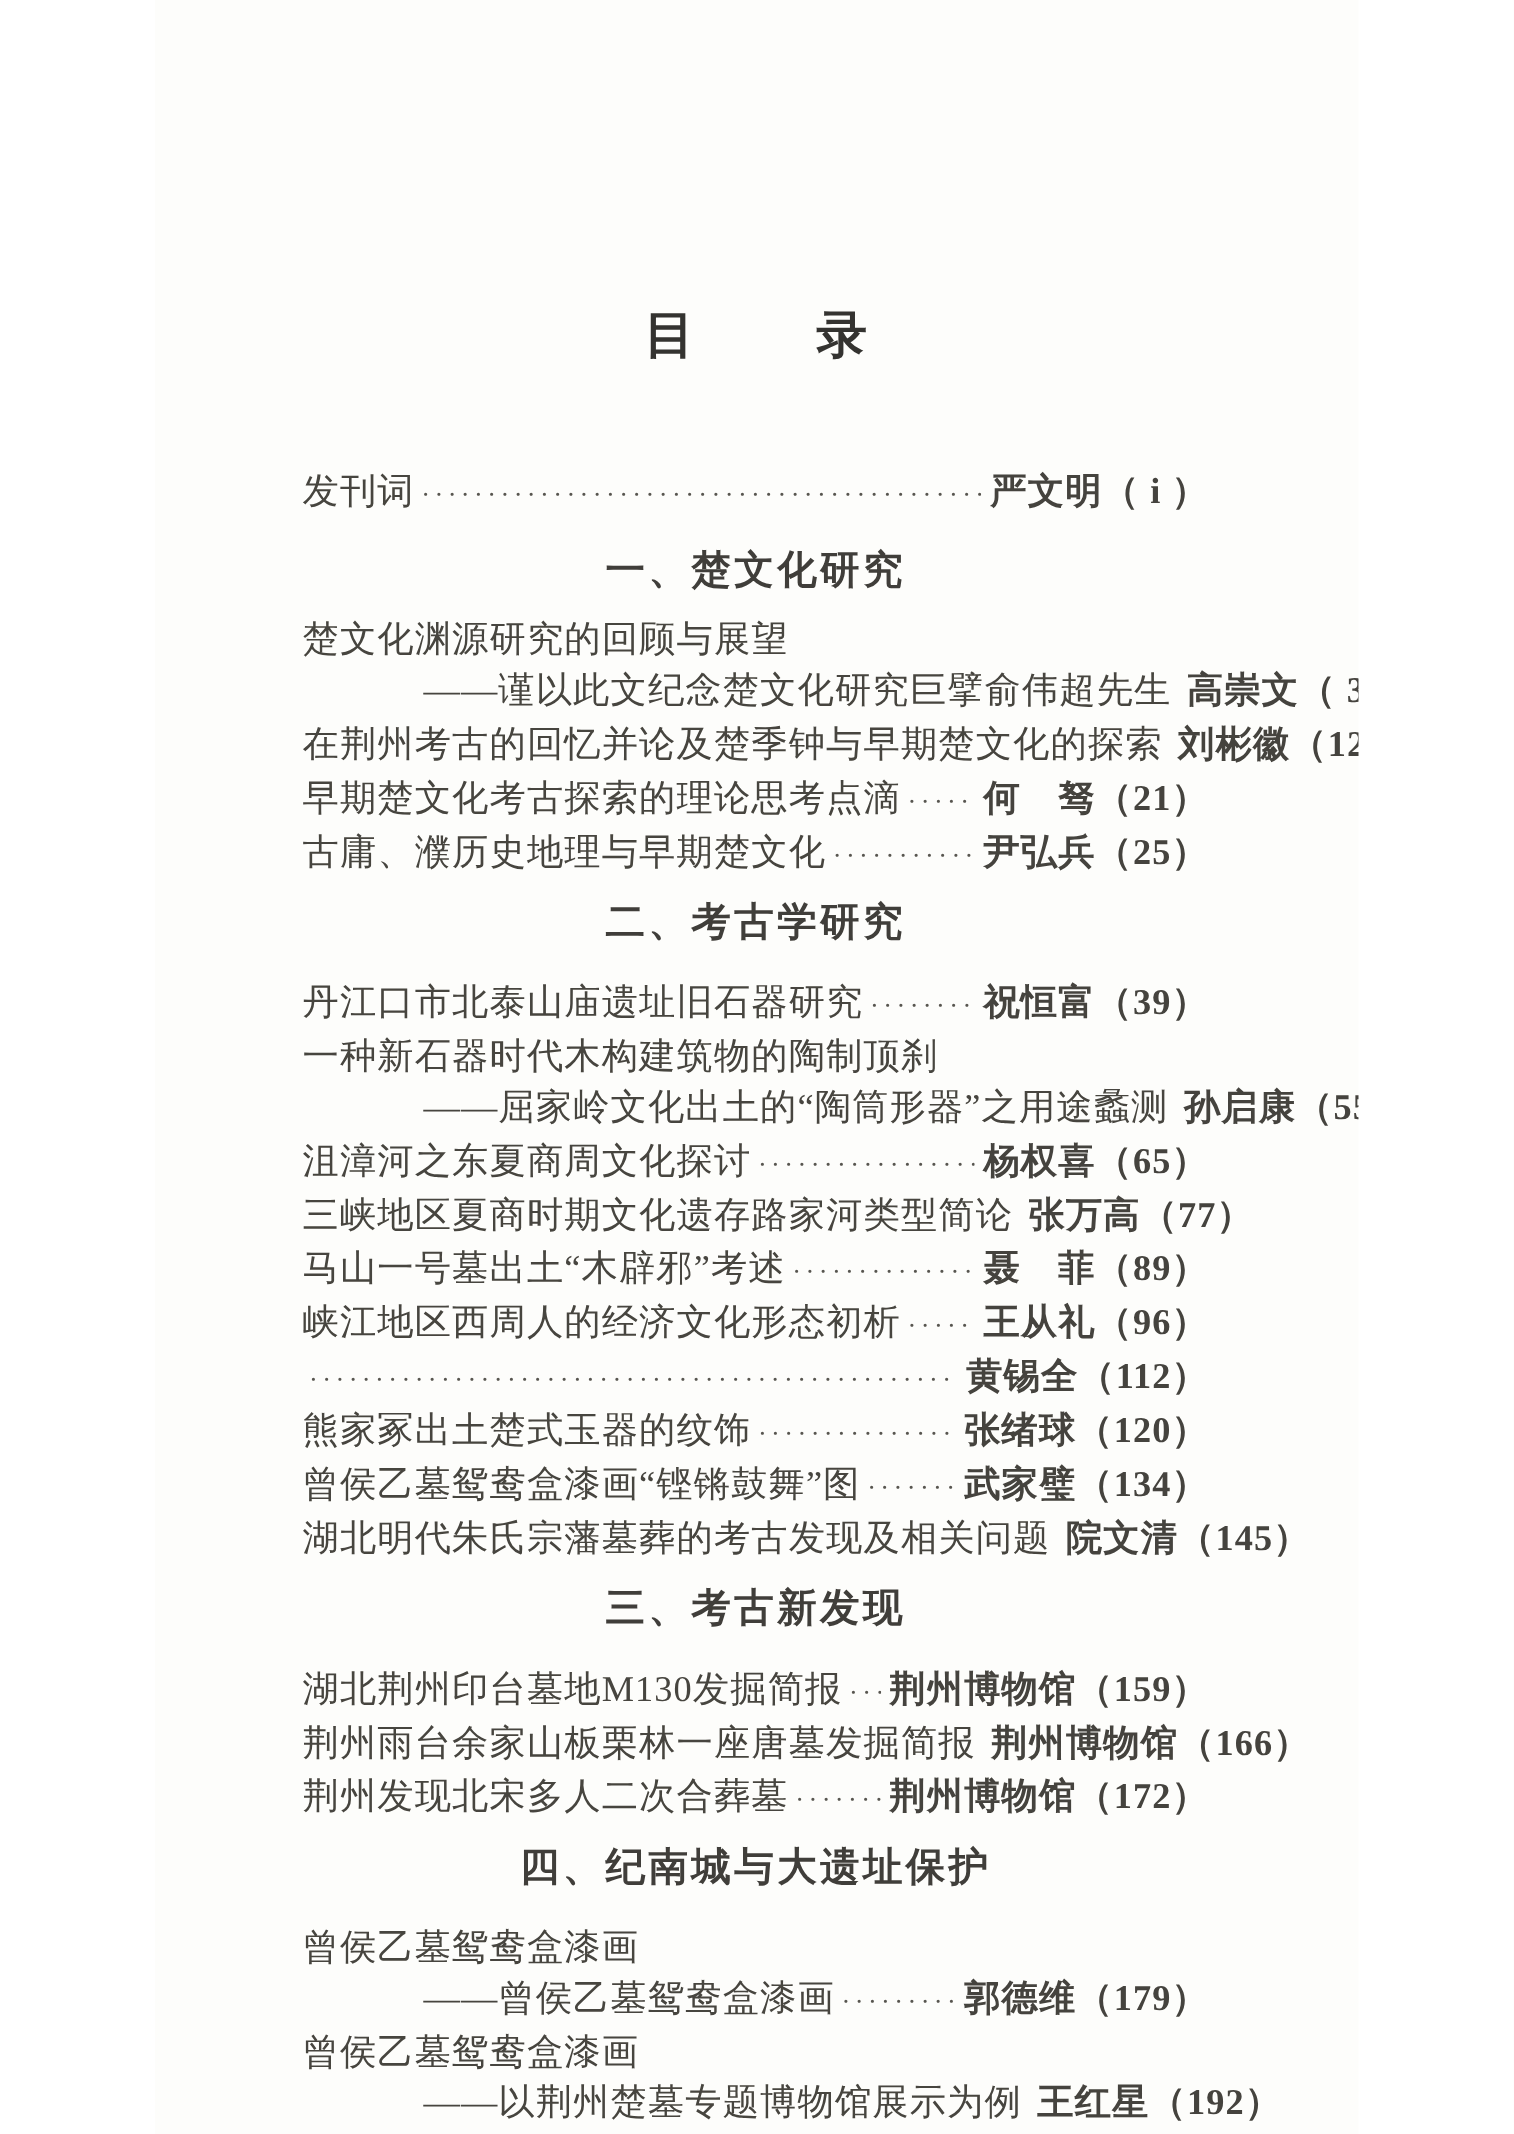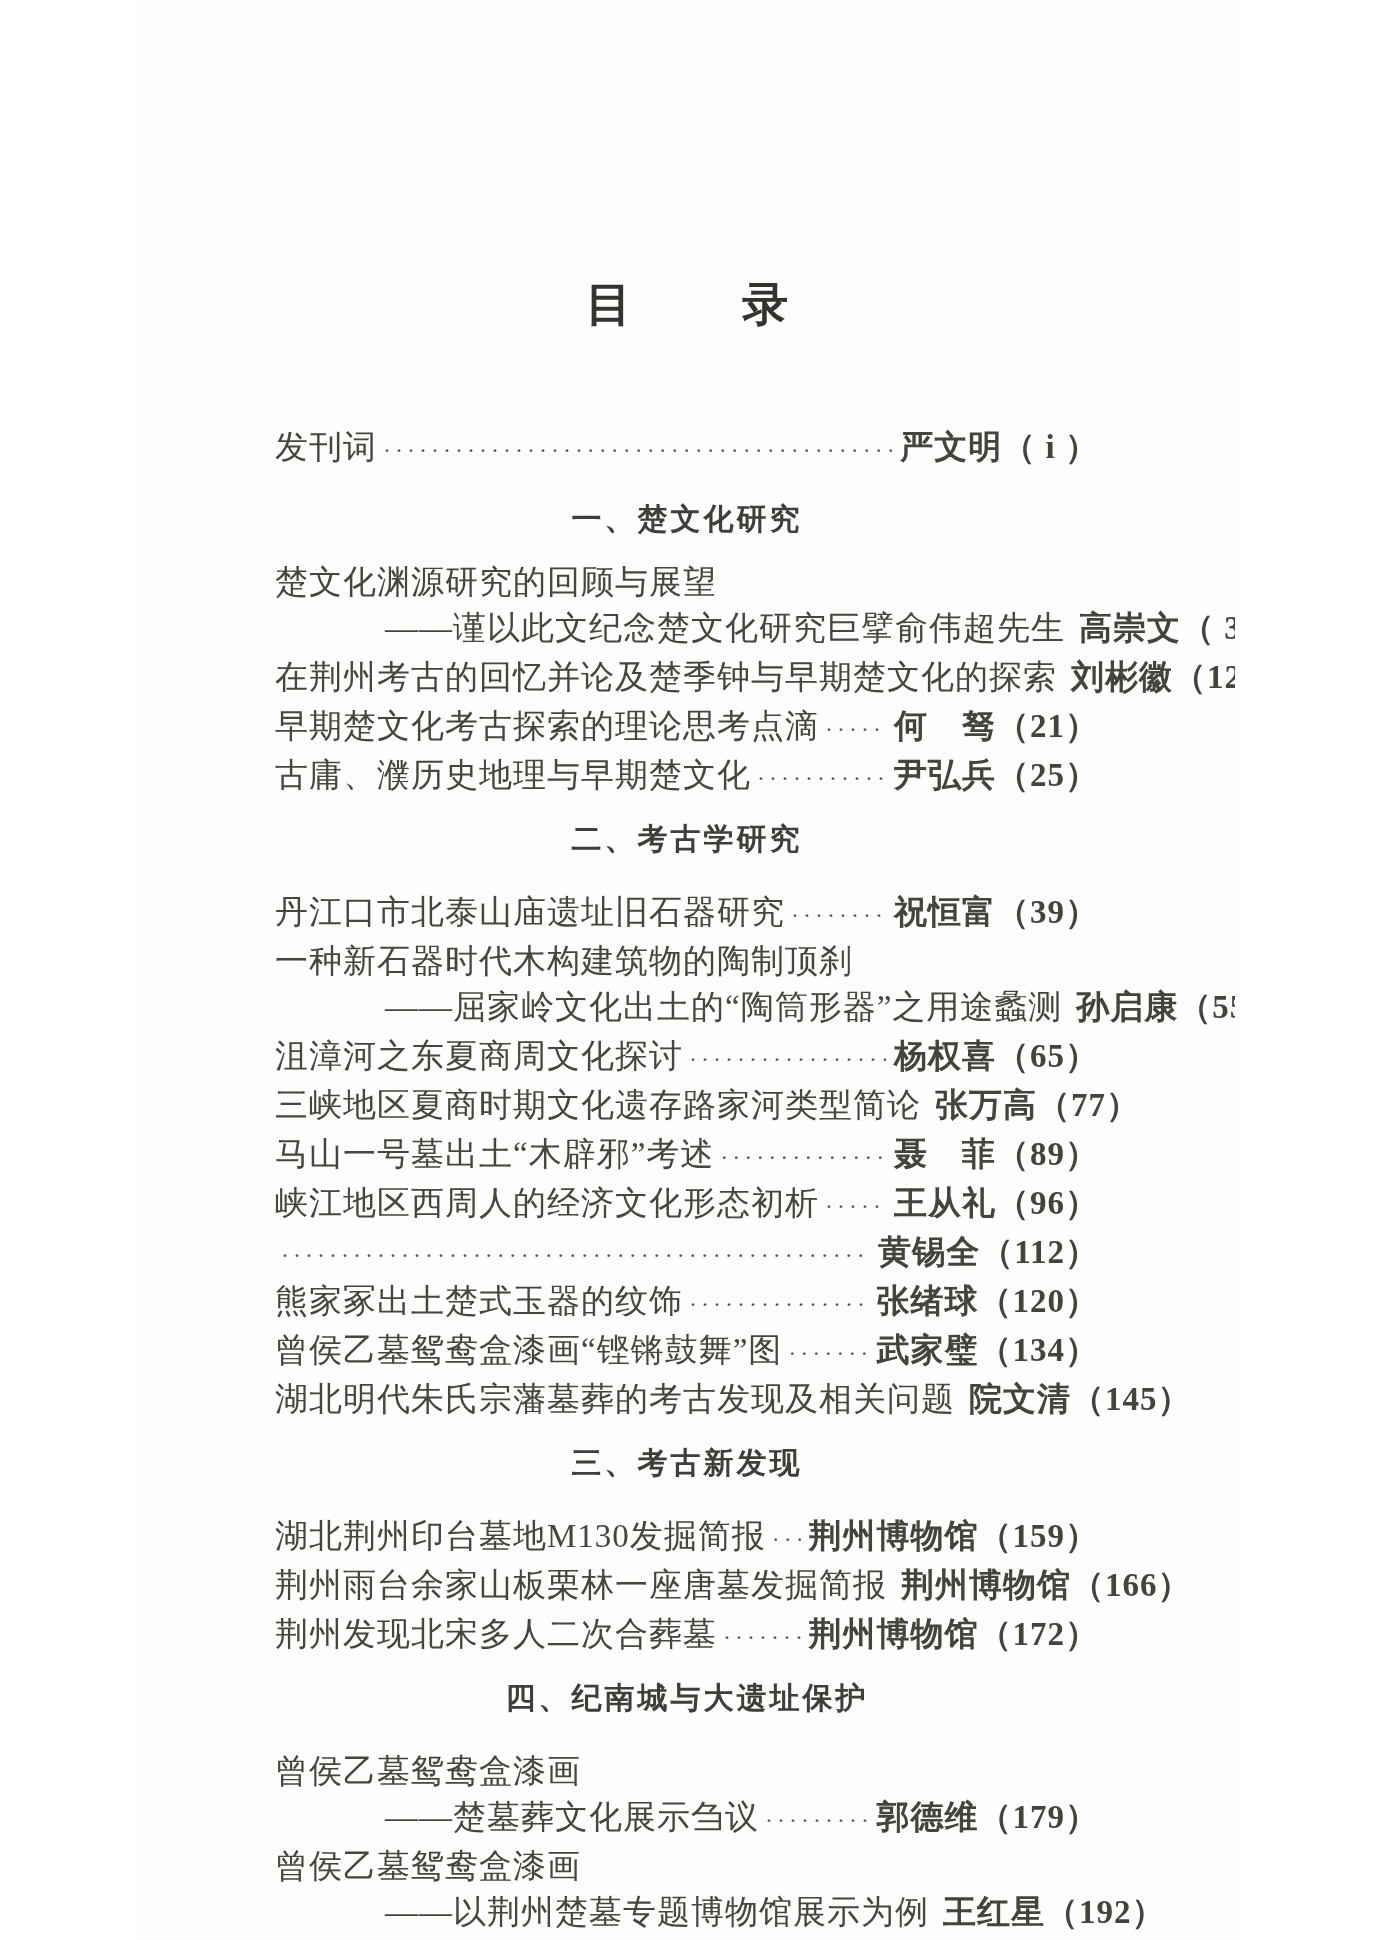--- a/index.html
+++ b/index.html
@@ -27,21 +27,21 @@
     font-weight:bold;
     color:#343330;
     letter-spacing:2.4em;
     padding-left:2.4em; 
     white-space:nowrap;
   }
   .frontmatter-gap { height:90px; }
   .section-heading {
     margin:18px 0 30px 0;
     text-align:center;
-    font-size:30px;
+    font-size:36px;
     line-height:40px;
     font-weight:600;
     letter-spacing:3px;
     color:#403e3a;
     font-family:"DejaVu Sans","Liberation Sans",sans-serif;
   }
   .section-heading.first { margin-top:26px; margin-bottom:20px; }
   .row {
     display:flex;
     align-items:baseline;
@@ -174,21 +174,21 @@
         <div class="row">
           <span class="t">荆州发现北宋多人二次合葬墓</span>
           <span class="dots"></span>
           <span class="ref">荆州博物馆（172）</span>
         </div>
         <div class="section-heading">四、纪南城与大遗址保护</div>
         <div class="row">
           <span class="t">曾侯乙墓鸳鸯盒漆画</span>
         </div>
         <div class="row indent">
-          <span class="t">——楚墓葬文化展示刍议</span>
+          <span class="t">——曾侯乙墓鸳鸯盒漆画</span>
           <span class="dots"></span>
           <span class="ref">郭德维（179）</span>
         </div>
         <div class="row">
           <span class="t">曾侯乙墓鸳鸯盒漆画</span>
         </div>
         <div class="row indent">
           <span class="t">——以荆州楚墓专题博物馆展示为例</span>
           <span class="dots"></span>
           <span class="ref">王红星（192）</span>

